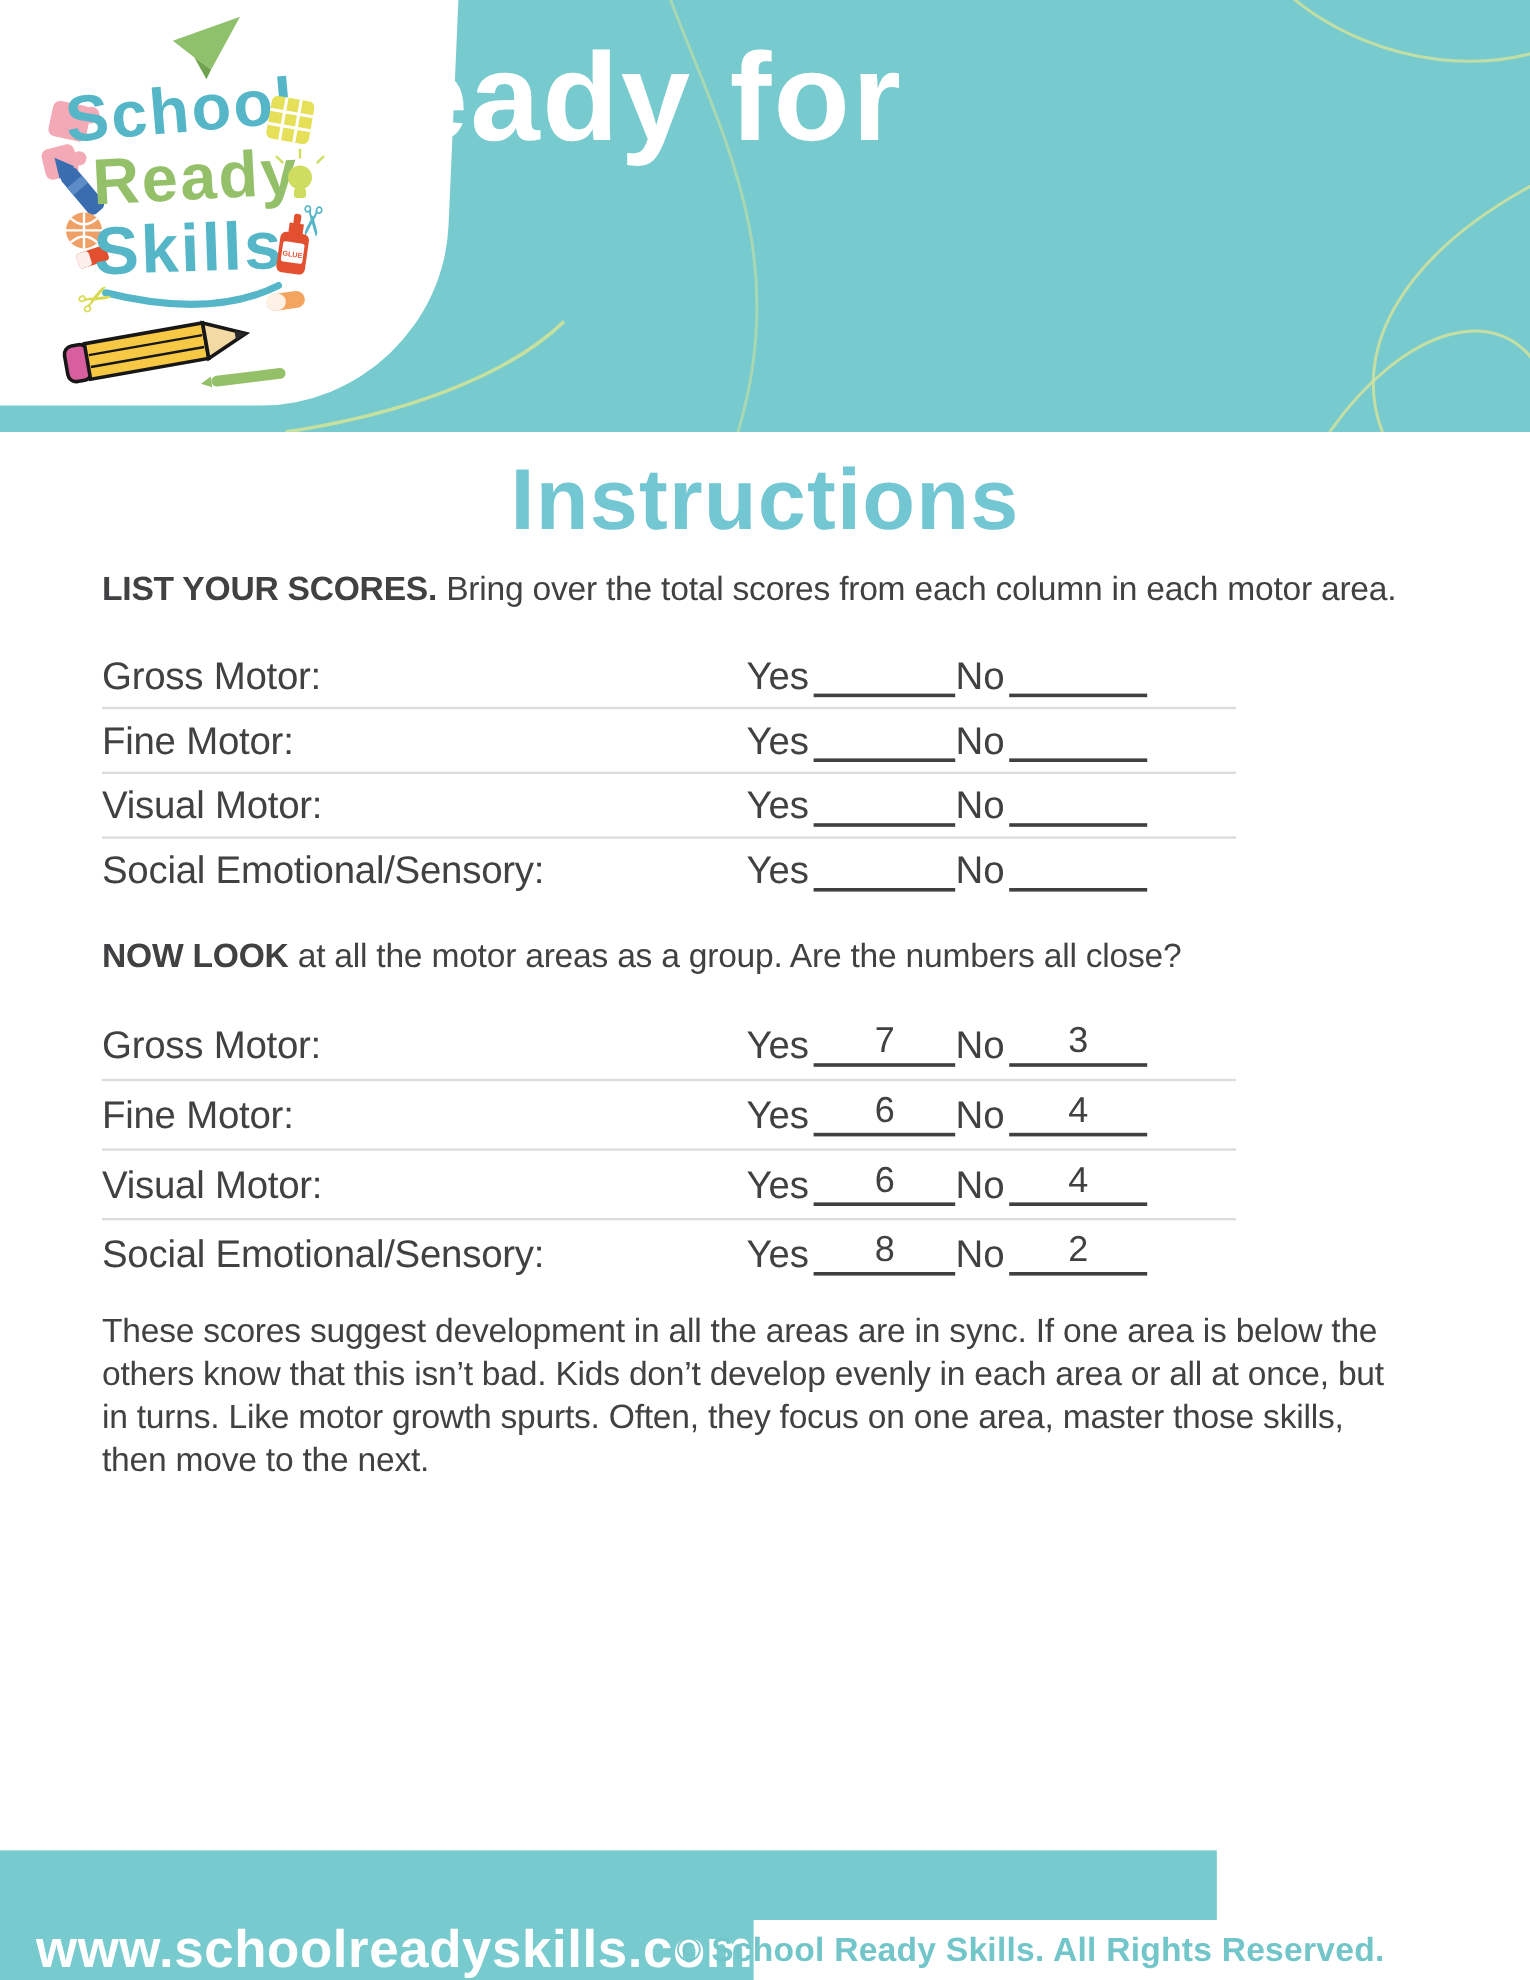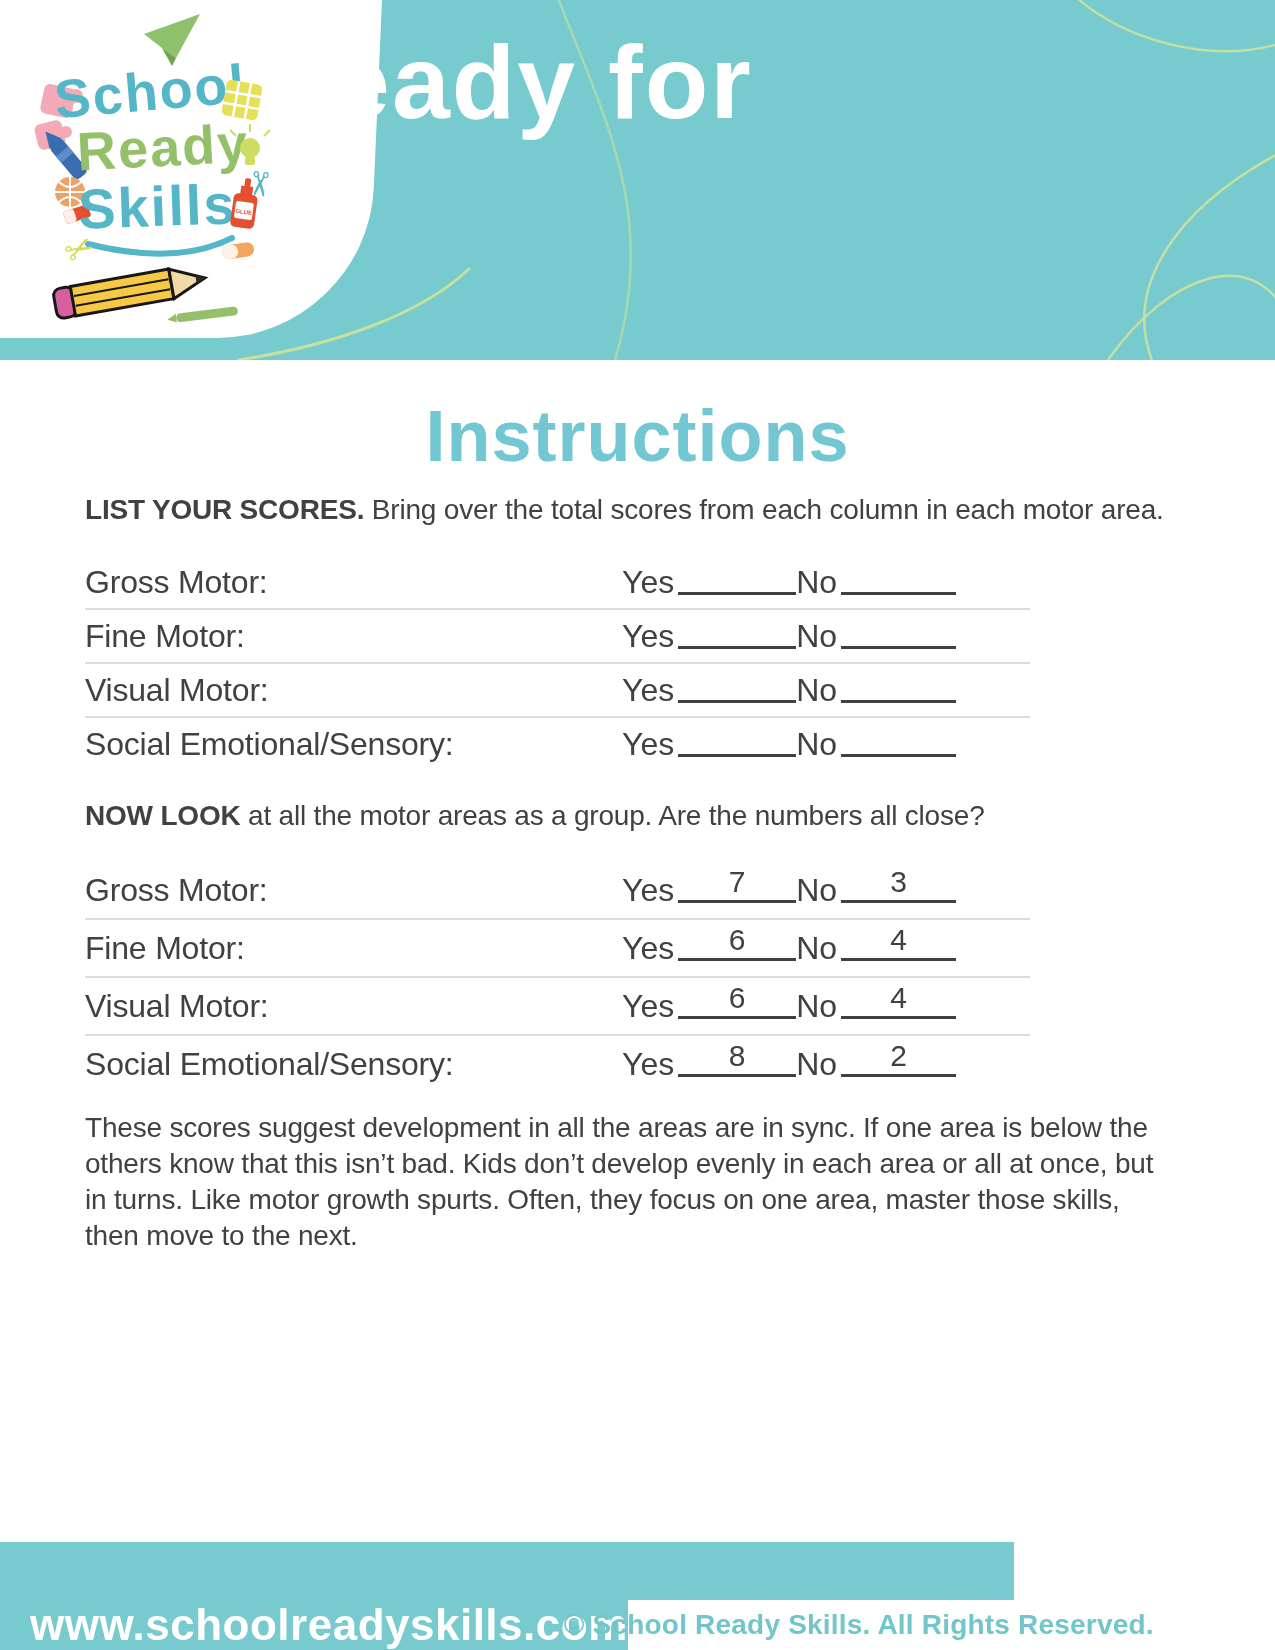--- a/index.html
+++ b/index.html
@@ -18,39 +18,39 @@
   @supports ((-webkit-background-clip:text) or (background-clip:text)){
     .title-line2{
       background:repeating-linear-gradient(115deg,
         #ffffff 0 7px, rgba(255,255,255,0.45) 7px 9px,
         #ffffff 9px 13px, rgba(255,255,255,0.65) 13px 16px);
       -webkit-background-clip:text;background-clip:text;color:transparent;}
   }
 
   
   .content{position:absolute;top:360px;left:85px;width:1105px;}
-  .main-heading{margin:36px 0 0;text-align:center;font-size:72px;line-height:80px;
+  .main-heading{margin:17px 0 0;text-align:center;font-size:72px;line-height:80px;
                 font-weight:800;color:#72c7d2;letter-spacing:1px;}
   .para{font-size:28px;line-height:36px;letter-spacing:-0.2px;max-width:1085px;}
   .bold-lead{font-weight:800;}
   .p-intro{margin-top:16px;}
   .p-lookat{margin-top:60px;}
   .p-butwait{margin-top:26px;}
   .p-nowlook{margin-top:28px;}
   .p-conclusion{margin-top:18px;}
 
   
   .stable{width:945px;}
   .stable-blank{margin-top:18px;}
   .stable-filled{margin-top:8px;}
   .srow{display:flex;align-items:center;height:52px;}
   .stable-filled .srow{height:56px;}
   .srow.divided{border-bottom:2px solid #dcdcdc;}
   .srow-label{width:537px;font-size:32px;letter-spacing:-0.2px;}
-  .yn{display:flex;align-items:flex-start;}
+  .yn{display:flex;align-items:center;}
   .yn-label{font-size:32px;}
   .no-group{}
   .blank-line{display:inline-block;position:relative;width:118px;height:24px;
               border-bottom:3px solid #3f4041;top:4px;margin-left:4px;}
   .blank-line.no-line{width:115px;}
   .score-value{position:absolute;bottom:1px;left:0;width:100%;text-align:center;
                font-size:30px;font-weight:500;color:#414042;}
 
   
   .footer{position:absolute;bottom:0;left:0;width:1014px;height:108px;background:#77cbce;

